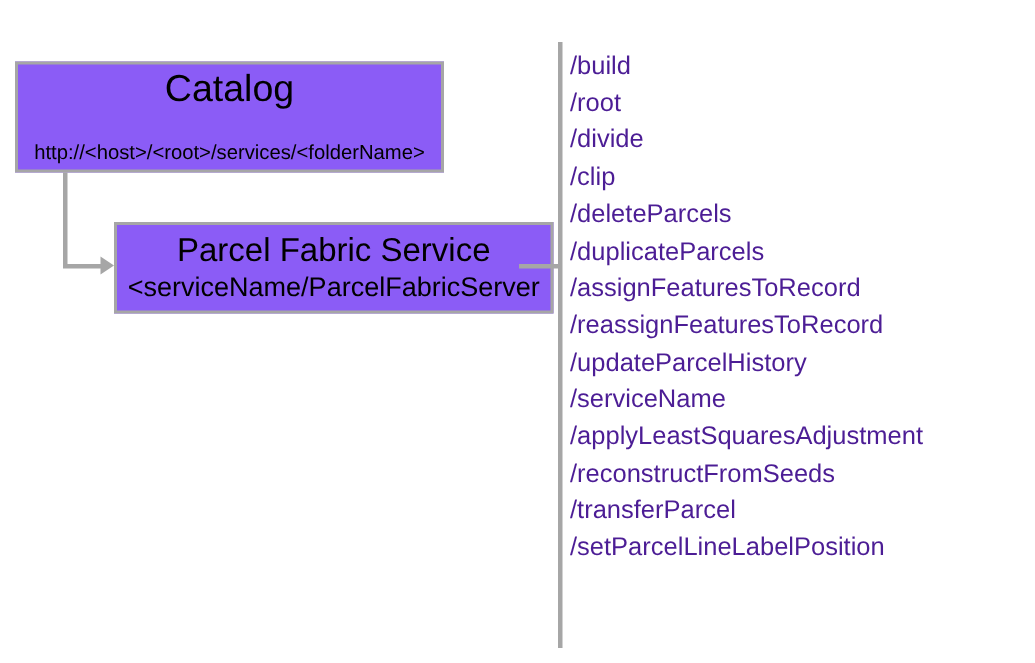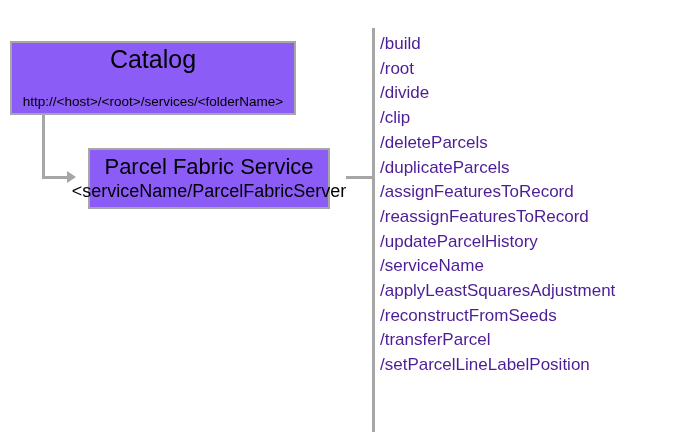--- a/index.html
+++ b/index.html
@@ -49,23 +49,23 @@
   #catalog-node .node-title {
     font-size: 25px;
     margin-bottom: 6px;
   }
   #catalog-node .node-subtitle {
     font-size: 13.5px;
     margin-top: 16px;
   }
 
   #service-node {
-    left: 88px;
+    left: 76px;
     top: 148px;
-    width: 242px;
+    width: 293px;
     height: 61px;
   }
   #service-node .node-title {
     font-size: 22px;
     margin-bottom: 3px;
   }
   #service-node .node-subtitle {
     font-size: 18px;
   }
 

